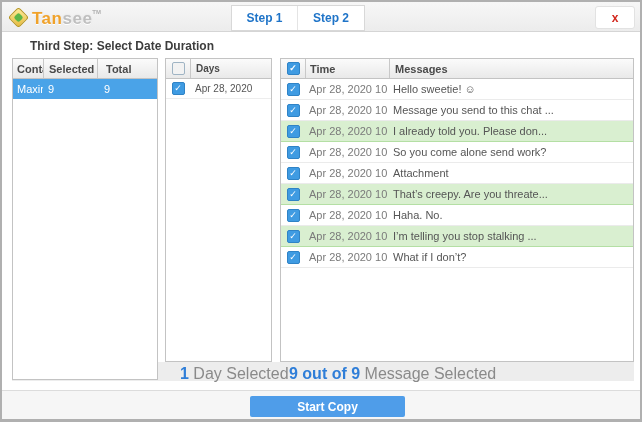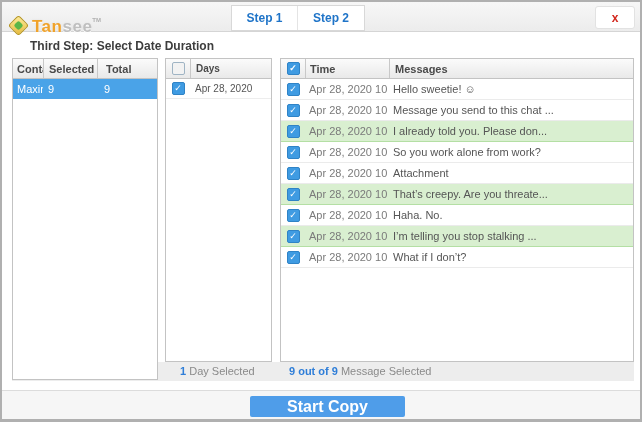--- a/index.html
+++ b/index.html
@@ -11,21 +11,21 @@
     border:2px solid #b0b0b0; border-bottom-width:3px;
     background:#fff; overflow:hidden;
   }
 
   
   .titlebar {
     position:absolute; left:0; top:0; right:0; height:30px;
     background:linear-gradient(#f7f7f7,#ececec);
     border-bottom:1px solid #d5d5d5;
   }
-  .logo { position:absolute; left:6px; top:12px; display:flex; align-items:flex-start; }
+  .logo { position:absolute; left:6px; top:4px; display:flex; align-items:flex-start; }
   .logo-diamond {
     width:15px; height:15px; margin:4px 6px 0 3px;
     transform:rotate(45deg);
     background:linear-gradient(135deg,#ffed9a,#e6b93c);
     border:1px solid #b5941f; border-radius:3px; position:relative;
   }
   .logo-diamond-inner { position:absolute; left:3px; top:3px; right:3px; bottom:3px; background:#5cb648; border-radius:2px; }
   .logo-text { font-size:17px; font-weight:bold; letter-spacing:0.5px; line-height:26px;
     text-shadow:0 1px 0 #fff, 0 0 2px #ddd; }
   .logo-tan { color:#f0a22a; }
@@ -105,37 +105,37 @@
     height:21px; display:flex; align-items:center; font-size:11px;
     border-bottom:1px solid #ebebeb; cursor:pointer; background:#fff;
   }
   .msg-row .time-col { color:#7a7a7a; }
   .msg-row .msg-col { color:#555; }
   .msg-row.green { background:#d9efd0; border-bottom:1px solid #b4dfa4; }
 
   
   .status-band {
     position:absolute; left:10px; top:360px; width:622px; height:19px;
-    background:#ededed; font-size:11px; color:#8a8a8a;
+    background:#ededed; font-size:16px; color:#8a8a8a;
   }
   .status-days { position:absolute; left:168px; top:3px; }
   .status-msgs { position:absolute; left:277px; top:3px; }
   .status-strong { color:#2f7ed8; font-weight:bold; }
   
   .contacts { z-index:2; }
 
   
   .footer {
     position:absolute; left:0; right:0; top:388px; height:29px;
     background:#f6f6f6; border-top:1px solid #dcdcdc;
   }
   .start-btn {
     position:absolute; left:248px; top:5px; width:155px; height:21px;
     background:#4f9de9; border:none; border-radius:2px;
-    color:#fff; font-size:16px; font-weight:bold; cursor:pointer;
+    color:#fff; font-size:12px; font-weight:bold; cursor:pointer;
     font-family:"Liberation Sans", sans-serif;
   }
 </style>
 </head>
 <body>
 
 <div class="window">
 
   <div class="titlebar">
     <div class="logo">
@@ -219,21 +219,21 @@
           <span class="checkbox checked"></span>
         </div>
       <div class="cell time-col">Apr 28, 2020 10:43 PM</div>
       <div class="cell msg-col">I already told you. Please don...</div>
     </div>
     <div class="msg-row">
       <div class="chk-col">
           <span class="checkbox checked"></span>
         </div>
       <div class="cell time-col">Apr 28, 2020 10:47 PM</div>
-      <div class="cell msg-col">So you work alone from work?</div>
+      <div class="cell msg-col">So you come alone send work?</div>
     </div>
     <div class="msg-row">
       <div class="chk-col">
           <span class="checkbox checked"></span>
         </div>
       <div class="cell time-col">Apr 28, 2020 10:47 PM</div>
       <div class="cell msg-col">Attachment</div>
     </div>
     <div class="msg-row green">
       <div class="chk-col">

